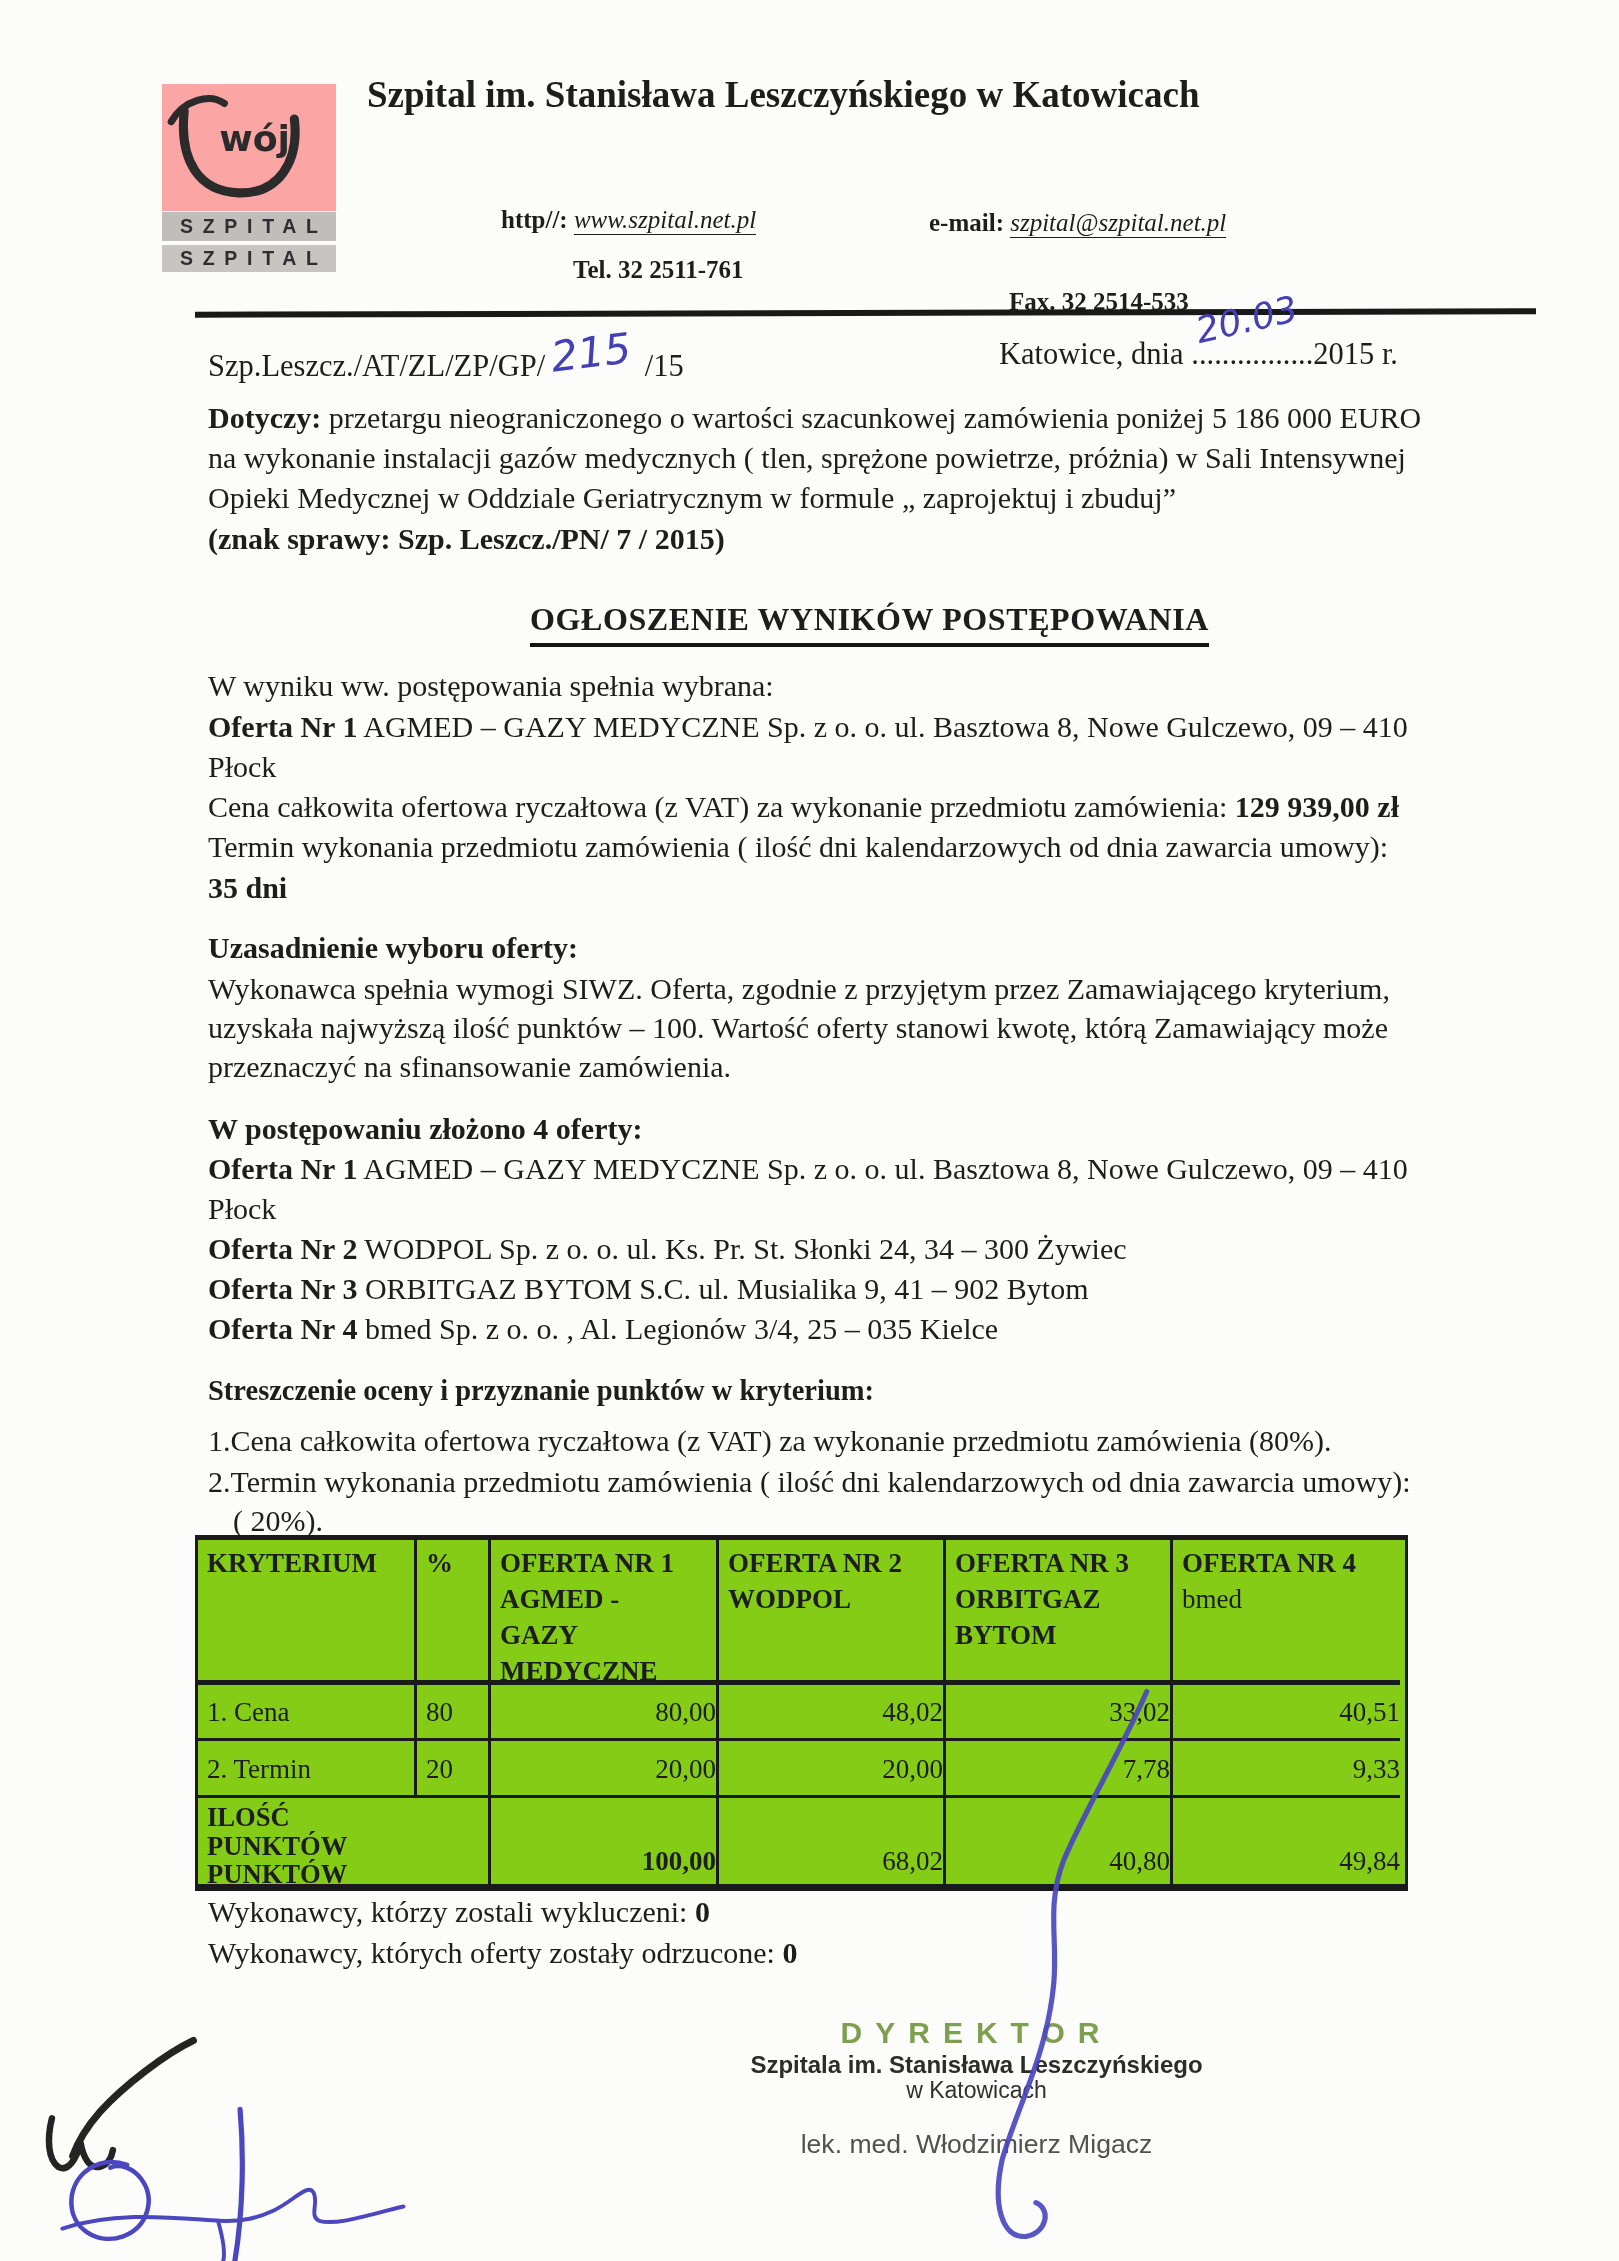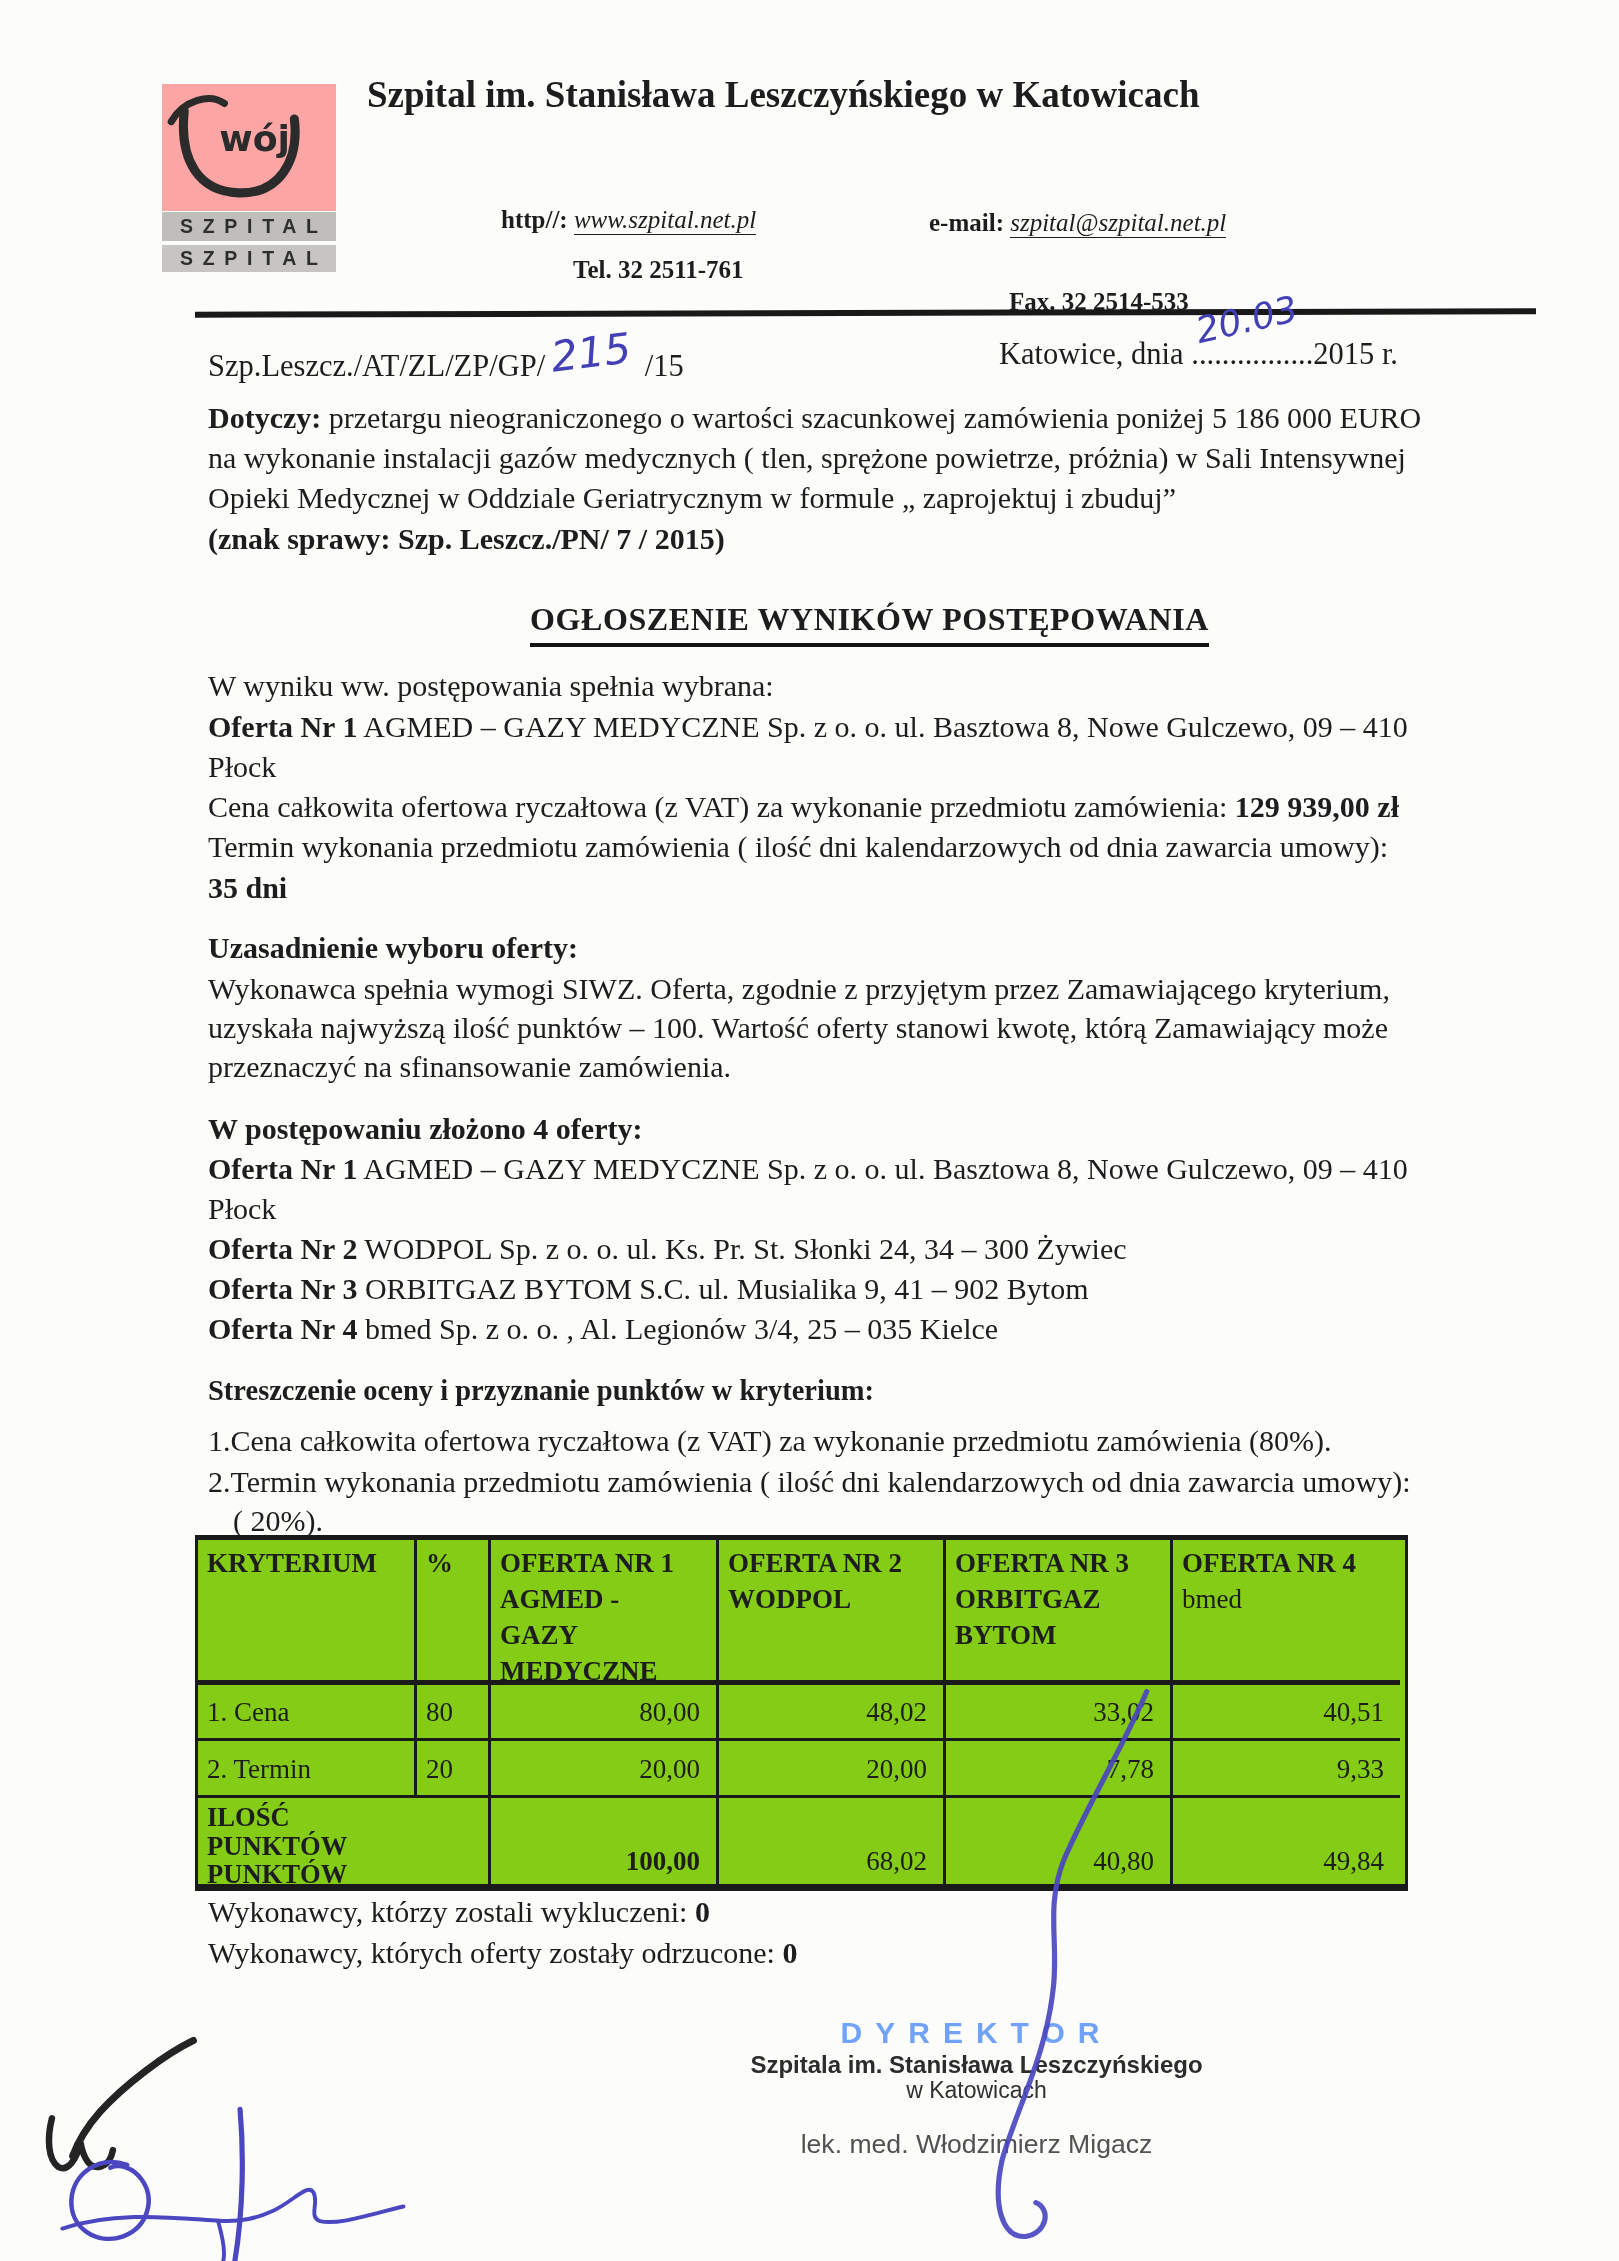--- a/index.html
+++ b/index.html
@@ -46,29 +46,29 @@
     border-bottom-width:7.8px;display:grid;
     grid-template-columns:219px 74px 228px 227px 227px 227px;
     grid-template-rows:145px 56px 57px 86px;
     font-size:27px;background:#84cc16;}
   #tbl .cell{border-right:3.2px solid #1a1a1a;border-bottom:3.2px solid #1a1a1a;
     padding:5.2px 7.8px 3.9px 9px;line-height:36px;}
   #tbl .hcell{font-weight:bold;}
   #tbl .hcell{border-bottom-width:5.8px;}
   #tbl .lastcol{border-right:none;}
   #tbl .lastrow{border-bottom:none;}
-  #tbl .num{text-align:right;padding-right:16px;display:flex;flex-direction:column;justify-content:center;align-items:flex-end;}
+  #tbl .num{text-align:right;padding-right:0;display:flex;flex-direction:column;justify-content:center;align-items:flex-end;}
   #tbl .numbottom{justify-content:flex-end;padding-bottom:5.2px;}
   #tbl .pct{display:flex;flex-direction:column;justify-content:center;}
   #tbl .span2{grid-column:1 / 3;}
   #tbl .u{text-decoration:underline;}
   .totlabel{line-height:28.5px;font-weight:bold;font-size:26.6px;}
   
   .stamp{left:652px;width:649px;text-align:center;font-family:"Liberation Sans",sans-serif;white-space:nowrap;}
-  #stamp-role{top:2016px;font-size:30px;font-weight:bold;letter-spacing:13px;color:#3b82f6;opacity:.72;}
+  #stamp-role{top:2016px;font-size:30px;font-weight:bold;letter-spacing:13px;color:#4d7c0f;opacity:.72;}
   #stamp-org1{top:2051px;font-size:24px;font-weight:bold;color:#2c2c2c;}
   #stamp-org2{top:2077px;font-size:23px;color:#303030;}
   #stamp-name{top:2129px;font-size:26.6px;color:#434343;opacity:.92;}
   #ink{left:0;top:0;pointer-events:none;}
 </style>
 </head>
 <body>
 
 <div id="page">
 

